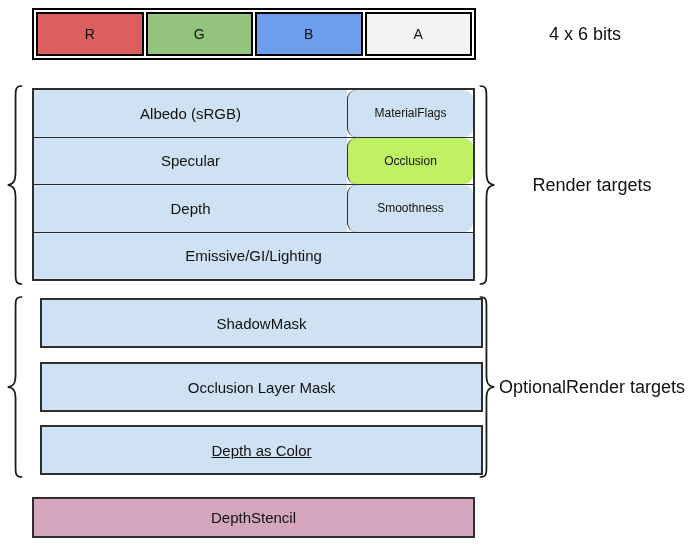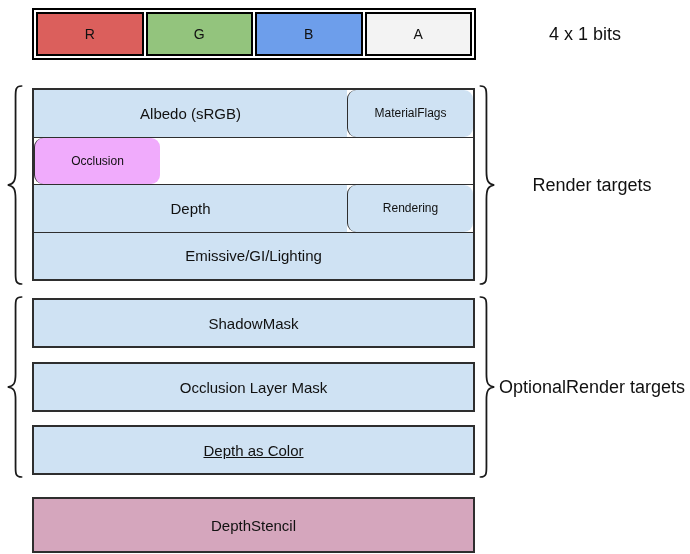--- a/index.html
+++ b/index.html
@@ -40,28 +40,28 @@
     font-size:15px;
   }
   .cell-alpha{
     width:126px;border-left:1px solid #2e2e2e;box-sizing:border-box;
     display:flex;align-items:center;justify-content:center;
     font-size:12px;
     border-radius:9px;
   }
   
   .opt-box{
-    position:absolute;left:32px;width:443px;height:50px;
+    position:absolute;left:40px;width:443px;height:50px;
     border:2px solid #2e2e2e;box-sizing:border-box;
     display:flex;align-items:center;justify-content:center;
     font-size:15px;
   }
   
   .depth-box{
-    position:absolute;left:32px;top:497px;width:443px;height:56px;
+    position:absolute;left:32px;top:497px;width:443px;height:41px;
     border:2px solid #2e2e2e;box-sizing:border-box;
     display:flex;align-items:center;justify-content:center;
     font-size:15px;
   }
   
   .side-label{
     position:absolute;display:flex;align-items:center;justify-content:center;
     text-align:center;font-size:18px;line-height:27px;
   }
   .lbl-render{left:494px;top:85px;width:196px;height:200px;}
@@ -79,44 +79,45 @@
 <body>
 
 <div class="canvas">
 
   <div class="rgba-bar">
     <div class="rgba-cell" style="background: rgb(219, 95, 92);">R</div>
     <div class="rgba-cell" style="background: rgb(147, 196, 125);">G</div>
     <div class="rgba-cell" style="background: rgb(109, 158, 235);">B</div>
     <div class="rgba-cell" style="background: rgb(243, 243, 243);">A</div>
   </div>
-  <div class="bits-label">4 x 1 bits</div>
+  <div class="bits-label">4 x 6 bits</div>
 
   <div class="brace brace-l1">
     <svg viewBox="0 0 18 200" preserveAspectRatio="none">
       <path d="M15 1 C9.5 1 9.5 5 9.5 12 L9.5 86 C9.5 96 8 99 2.5 100 C8 101 9.5 104 9.5 114 L9.5 188 C9.5 195 9.5 199 15 199" fill="none" stroke="#1a1a1a" stroke-width="1.6" stroke-linecap="round"></path>
     </svg>
   </div>
   <div class="brace brace-r1">
     <svg viewBox="0 0 18 200" preserveAspectRatio="none">
       <path d="M3 1 C8.5 1 8.5 5 8.5 12 L8.5 86 C8.5 96 10 99 15.5 100 C10 101 8.5 104 8.5 114 L8.5 188 C8.5 195 8.5 199 3 199" fill="none" stroke="#1a1a1a" stroke-width="1.6" stroke-linecap="round"></path>
     </svg>
   </div>
 
   <div class="gbuffer-table">
     <div class="gbuffer-row">
       <div class="cell-main" style="background: rgb(207, 226, 243);">Albedo (sRGB)</div>
       <div class="cell-alpha" style="background: rgb(207, 226, 243);">MaterialFlags</div>
     </div>
     <div class="gbuffer-row">
-      <div class="cell-alpha" style="background: #f0abfc;">Occlusion</div>
+      <div class="cell-main" style="background: rgb(207, 226, 243);">Specular</div>
+      <div class="cell-alpha" style="background: #bef264;">Occlusion</div>
     </div>
     <div class="gbuffer-row">
       <div class="cell-main" style="background: rgb(207, 226, 243);">Depth</div>
-      <div class="cell-alpha" style="background: rgb(207, 226, 243);">Rendering</div>
+      <div class="cell-alpha" style="background: rgb(207, 226, 243);">Smoothness</div>
     </div>
     <div class="gbuffer-row">
       <div class="cell-main" style="background: rgb(207, 226, 243);">Emissive/GI/Lighting</div>
     </div>
   </div>
   <div class="side-label lbl-render">Render targets</div>
 
   <div class="brace brace-l2">
     <svg viewBox="0 0 18 200" preserveAspectRatio="none">
       <path d="M15 1 C9.5 1 9.5 5 9.5 12 L9.5 86 C9.5 96 8 99 2.5 100 C8 101 9.5 104 9.5 114 L9.5 188 C9.5 195 9.5 199 15 199" fill="none" stroke="#1a1a1a" stroke-width="1.6" stroke-linecap="round"></path>

